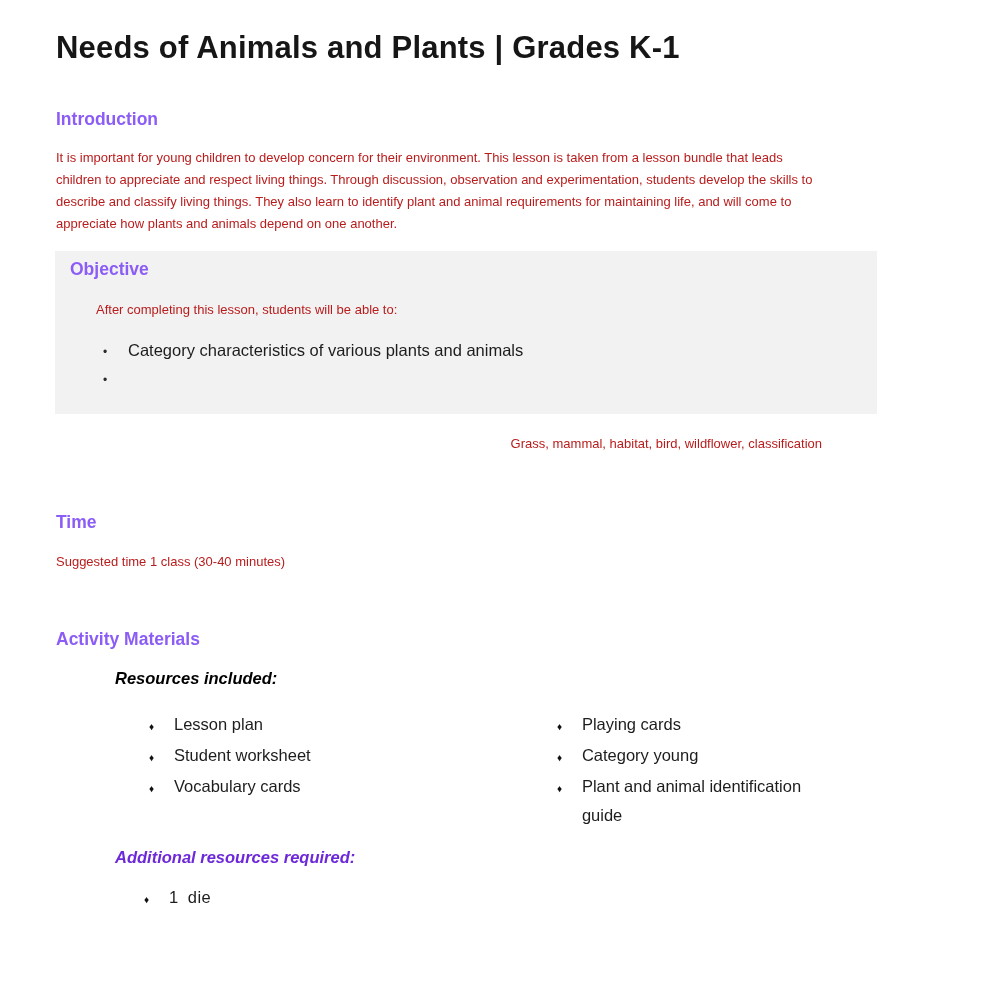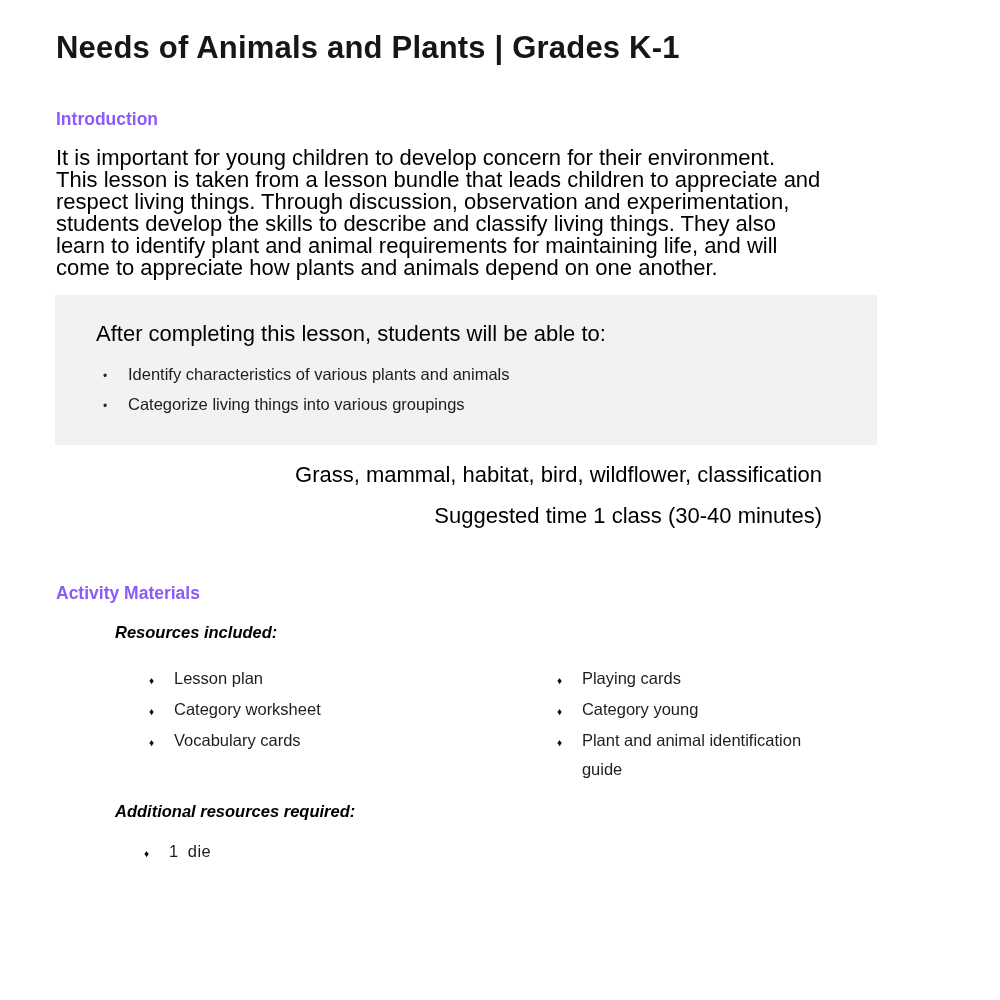--- a/index.html
+++ b/index.html
@@ -24,23 +24,23 @@
     letter-spacing: 0.2px;
     line-height: 36px;
   }
   .section-heading {
     font-size: 17.5px;
     font-weight: bold;
     color: #8b5cf6;
     line-height: 20px;
   }
   .body-text {
-    font-size: 22px;
+    font-size: 13px;
     line-height: 22px;
-    color: #000000;
+    color: #b91c1c;
   }
   .intro-heading { margin-top: 43px; }
   .intro-body { margin-top: 18px; max-width: 895px; }
 
   .objective-box {
     margin-top: 16px;
     margin-left: -1px;
     width: 925px;
     min-height: 150px;
     background: #f2f2f2;
@@ -62,21 +62,21 @@
     width: 25px;
     margin-left: 33px;
     font-size: 12px;
     color: #2a2a2a;
     flex: 0 0 25px;
   }
 
   .keywords-heading { margin-top: 62px; }
   .keywords-body { margin-top: 19px; text-align: right; }
   .time-heading { margin-top: 57px; }
-  .time-body { margin-top: 19px; text-align: right; }
+  .time-body { margin-top: 19px; }
   .materials-heading { margin-top: 56px; }
 
   .resource-label {
     margin-top: 19px;
     margin-left: 59px;
     font-size: 16.5px;
     font-style: italic;
     font-weight: bold;
     line-height: 20px;
   }
@@ -120,50 +120,51 @@
 <body>
 
 <div class="page">
 
   <h1 class="doc-title">Needs of Animals and Plants | Grades K-1</h1>
 
   <h2 class="section-heading intro-heading">Introduction</h2>
   <p class="body-text intro-body">It is important for young children to develop concern for their environment. This lesson is taken from a lesson bundle that leads children to appreciate and respect living things. Through discussion, observation and experimentation, students develop the skills to describe and classify living things. They also learn to identify plant and animal requirements for maintaining life, and will come to appreciate how plants and animals depend on one another.</p>
 
   <div class="objective-box" style="background: rgb(242, 242, 242);">
+    <h2 class="section-heading">Objective</h2>
     <p class="body-text objective-intro">After completing this lesson, students will be able to:</p>
     <ul class="objective-list">
       <li>
         <span class="dot-bullet">•</span>
-        <span>Identify characteristics of various plants and animals</span>
+        <span>Category characteristics of various plants and animals</span>
       </li>
       <li>
         <span class="dot-bullet">•</span>
-        <span>Categorize living things into various groupings</span>
       </li>
     </ul>
   </div>
 
   <p class="body-text keywords-body">Grass, mammal, habitat, bird, wildflower, classification</p>
 
+  <h2 class="section-heading time-heading">Time</h2>
   <p class="body-text time-body">Suggested time 1 class (30-40 minutes)</p>
 
   <h2 class="section-heading materials-heading">Activity Materials</h2>
 
   <p class="resource-label accent" style="color: #000000;">Resources included:</p>
 
   <div class="materials-columns">
     <ul class="materials-list left">
       <li>
         <span class="diamond-bullet">♦</span>
         <span>Lesson plan</span>
       </li>
       <li>
         <span class="diamond-bullet">♦</span>
-        <span>Category worksheet</span>
+        <span>Student worksheet</span>
       </li>
       <li>
         <span class="diamond-bullet">♦</span>
         <span>Vocabulary cards</span>
       </li>
     </ul>
     <ul class="materials-list right">
       <li>
         <span class="diamond-bullet">♦</span>
         <span>Playing cards</span>
@@ -172,21 +173,21 @@
         <span class="diamond-bullet">♦</span>
         <span>Category young</span>
       </li>
       <li>
         <span class="diamond-bullet">♦</span>
         <span>Plant and animal identification guide</span>
       </li>
     </ul>
   </div>
 
-  <p class="resource-label additional-label accent" style="color: #000000;">Additional resources required:</p>
+  <p class="resource-label additional-label accent" style="color: #6d28d9;">Additional resources required:</p>
 
   <ul class="additional-list">
     <li>
       <span class="diamond-bullet">♦</span>
       <span class="additional-item-text">1 die</span>
     </li>
   </ul>
 
 </div>
 

